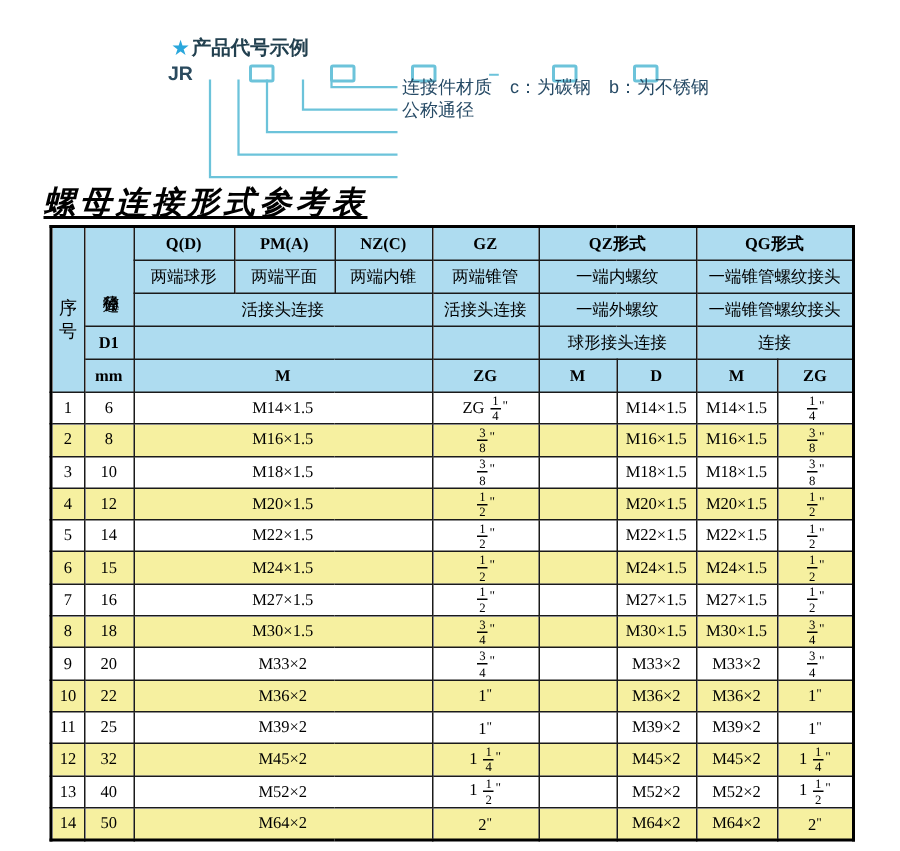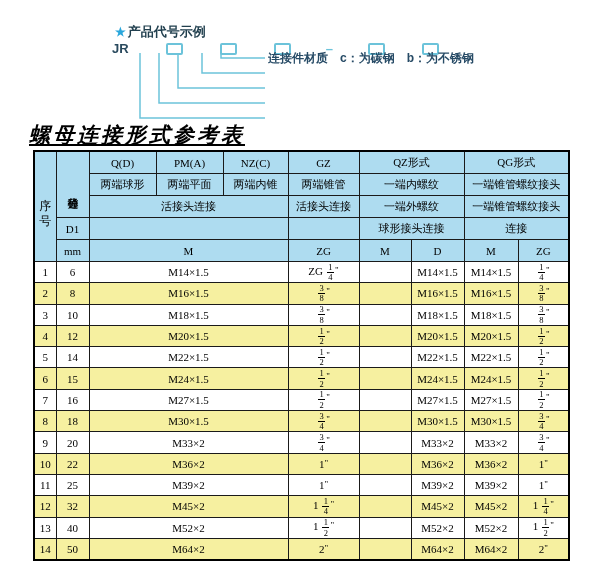--- a/index.html
+++ b/index.html
@@ -18,37 +18,37 @@
   }
   
   .diagram{position:absolute;left:0;top:0;width:600px;height:150px;}
   .example{position:absolute;left:115px;top:23px;font-size:13px;font-weight:bold;color:#22404f;white-space:nowrap;}
   .example .star{color:var(--star);margin-right:2px;font-size:12px;}
   .jr-row{position:absolute;left:112px;top:41px;display:flex;align-items:center;color:#2a4a5e;font-weight:bold;font-size:13px;gap:32px;}
   .jr-row .code-box{width:13px;height:8px;border:2px solid var(--line);border-radius:2px;margin-left:5px;background:#fff;}
   .jr-row .code-dash{color:var(--line);font-weight:bold;margin-left:3px;margin-right:-2px;line-height:8px;}
   svg.leaders{position:absolute;left:0;top:0;pointer-events:none;}
   .callouts{position:absolute;left:268px;top:51px;}
-  .callout{height:14.7px;line-height:14.7px;font-size:12px;font-weight:bold;color:var(--callout);white-space:nowrap;}
+  .callout{height:14.7px;line-height:14.7px;font-size:12px;font-weight:normal;color:var(--callout);white-space:nowrap;}
   
   .table-title{
     position:absolute;left:29px;top:121px;font-size:21px;font-weight:bold;font-style:italic;
     font-family:"Liberation Serif",serif;color:var(--title);letter-spacing:3px;white-space:nowrap;text-decoration:underline;
   }
   
   table.ref{
     position:absolute;left:33px;top:150px;border-collapse:collapse;table-layout:fixed;
     border:2px solid #000;
   }
   table.ref td{
     border:1px solid var(--border);text-align:center;vertical-align:middle;
     padding:0 1px;overflow:hidden;white-space:nowrap;
   }
   tr.h td{background:var(--header-bg);font-size:11px;height:21px;}
-  tr.h td.code{font-family:"Liberation Serif",serif;}
+  tr.h td.code{font-family:"Liberation Serif",serif;font-weight:bold;}
   td .vert{
     display:inline-block;writing-mode:vertical-lr;text-orientation:upright;
     font-size:11px;line-height:1;
   }
   td .vert.spread{letter-spacing:17px;font-size:12px;}
   tbody.data-rows td{
     font-family:"Liberation Serif",serif;font-size:11px;height:20.3px;background:#fff;
   }
   tbody.data-rows tr.alt td{background:var(--alt-bg);}
   .frac{display:inline-block;vertical-align:middle;text-align:center;line-height:1;font-size:8.5px;margin:0 1px;}
@@ -75,20 +75,21 @@
   <svg class="leaders" width="600" height="150">
     <polyline points="221,53 221,58 265,58" fill="none" stroke="#6cc3da" stroke-width="1.5"></polyline>
     <polyline points="202,53 202,73 265,73" fill="none" stroke="#6cc3da" stroke-width="1.5"></polyline>
     <polyline points="178,53 178,88 265,88" fill="none" stroke="#6cc3da" stroke-width="1.5"></polyline>
     <polyline points="159,53 159,103 265,103" fill="none" stroke="#6cc3da" stroke-width="1.5"></polyline>
     <polyline points="140,53 140,118 265,118" fill="none" stroke="#6cc3da" stroke-width="1.5"></polyline>
   </svg>
 
   <div class="callouts">
     <div class="callout">连接件材质　c：为碳钢　b：为不锈钢</div>
+    <div class="callout">公称通径</div>
   </div>
 </div>
 
 <div class="table-title">螺母连接形式参考表</div>
 
 <table class="ref">
   <colgroup>
     <col style="width:22px">
       <col style="width:33px">
     <col style="width:67px">

